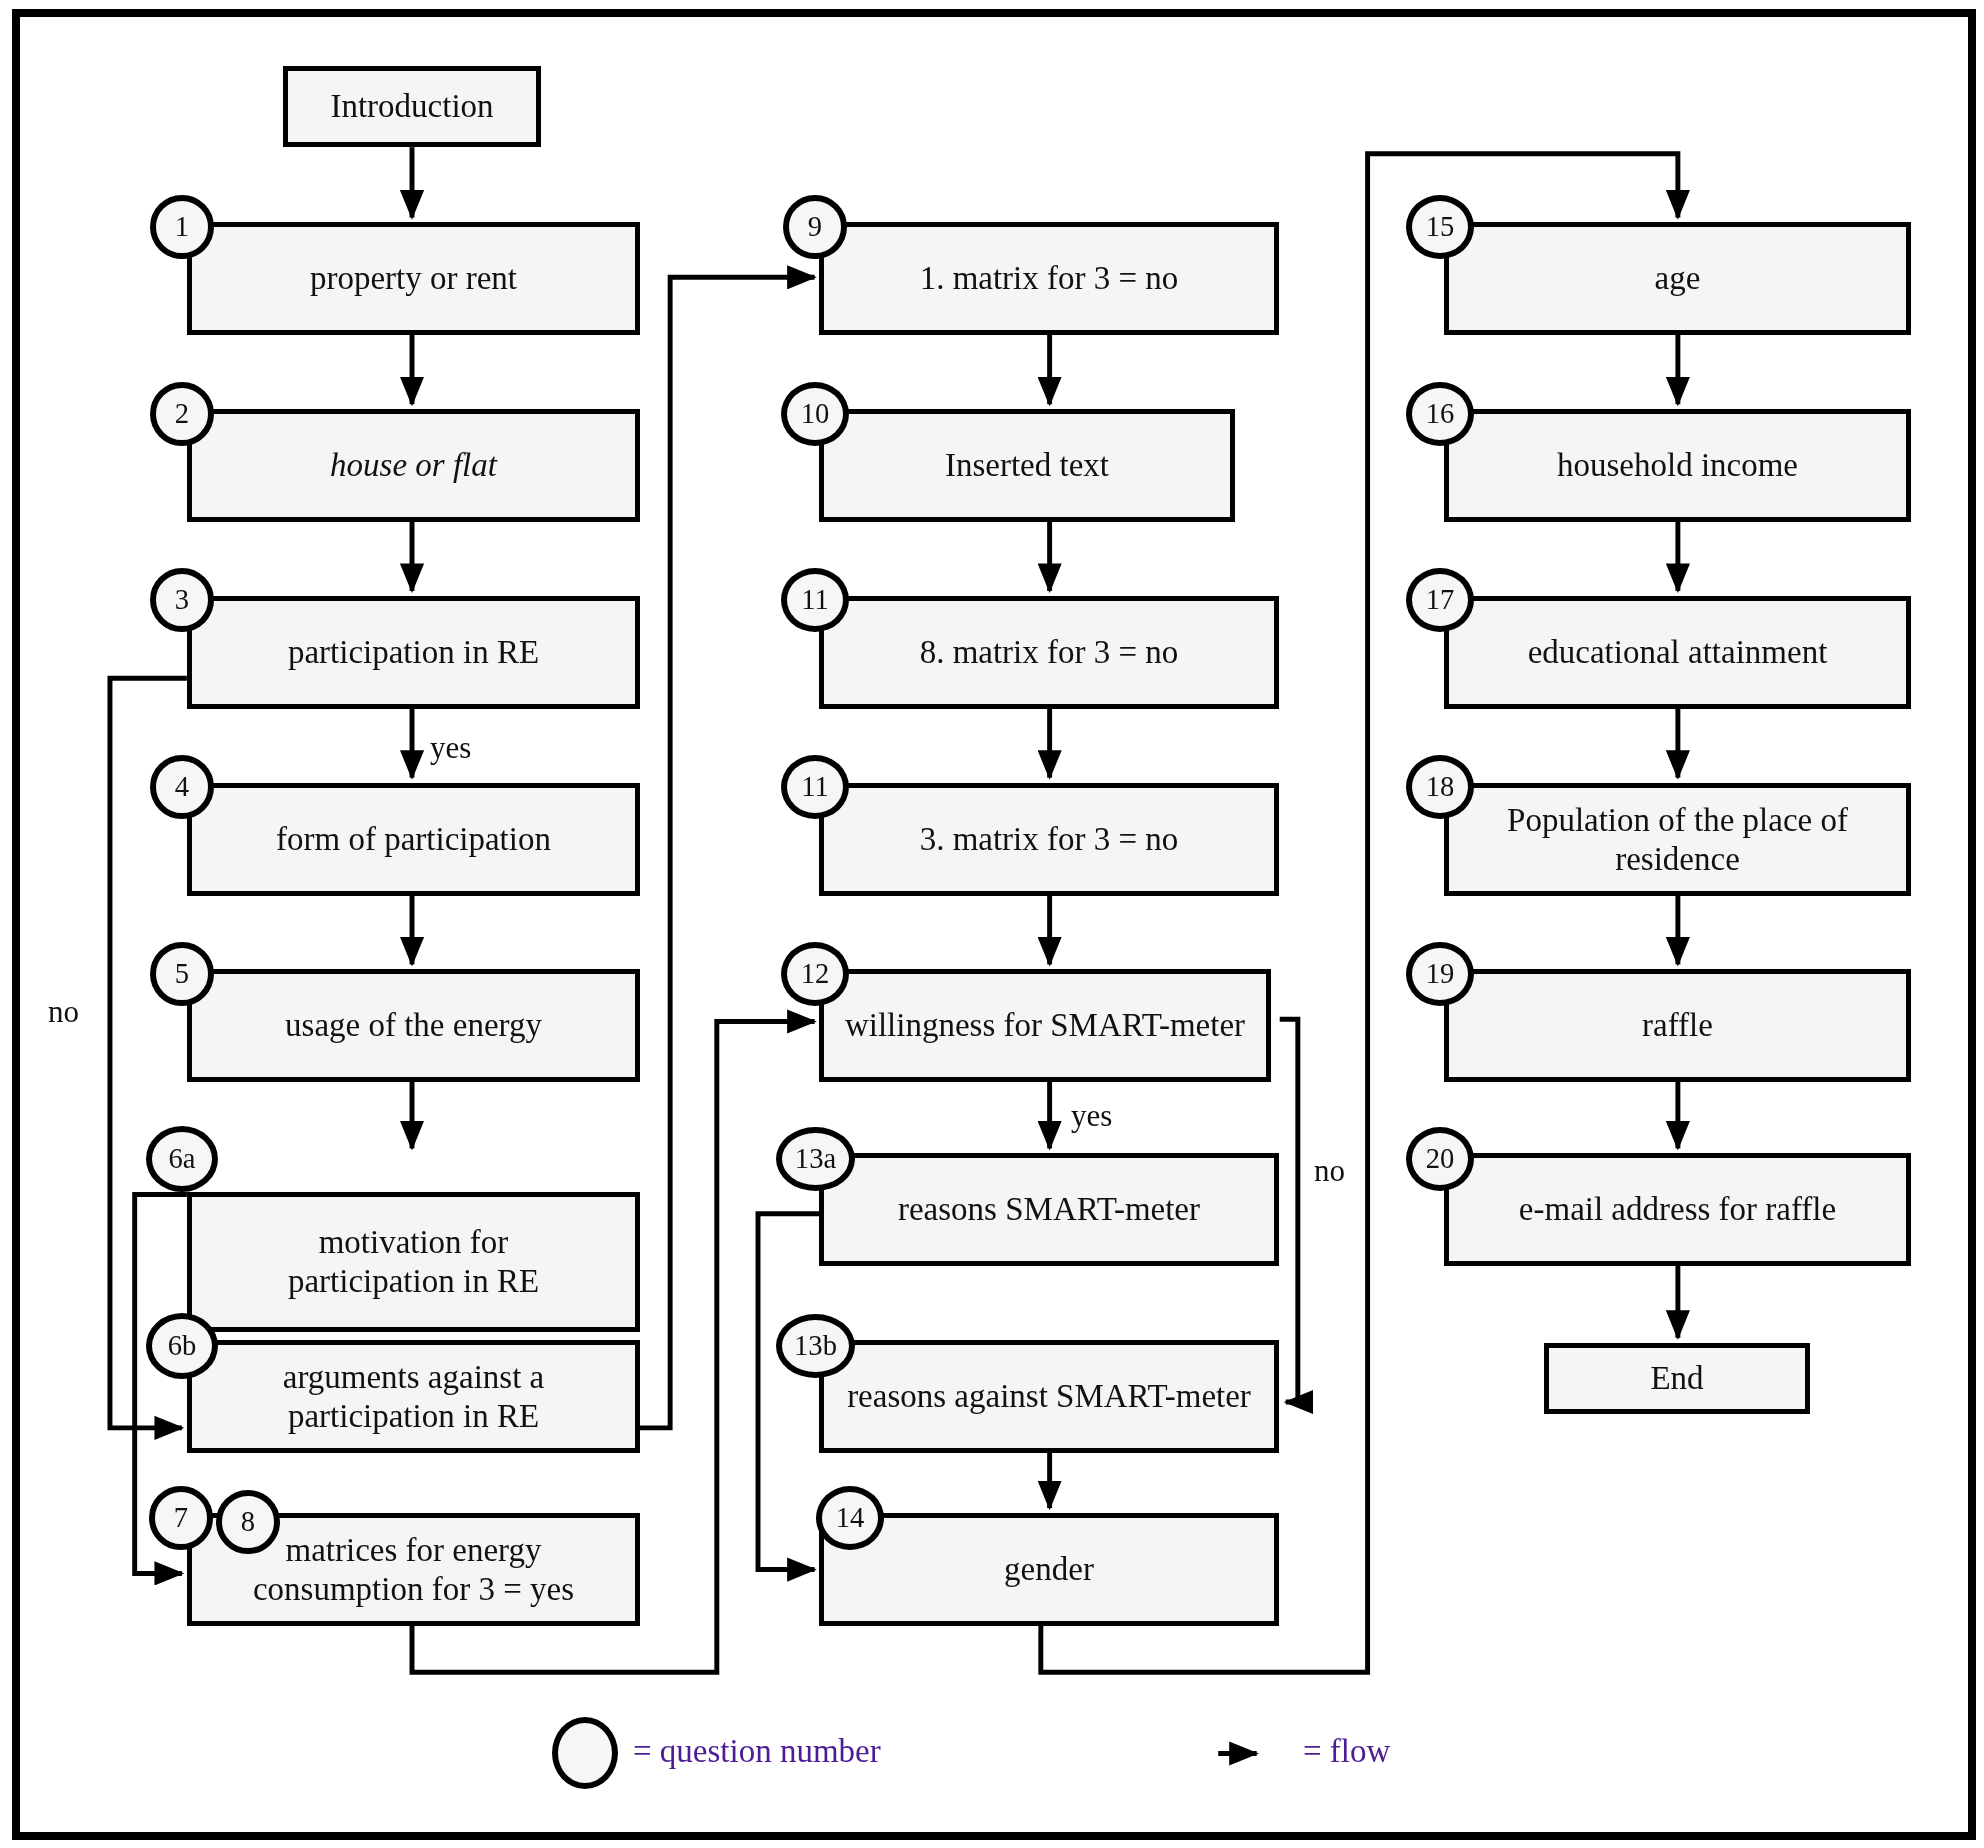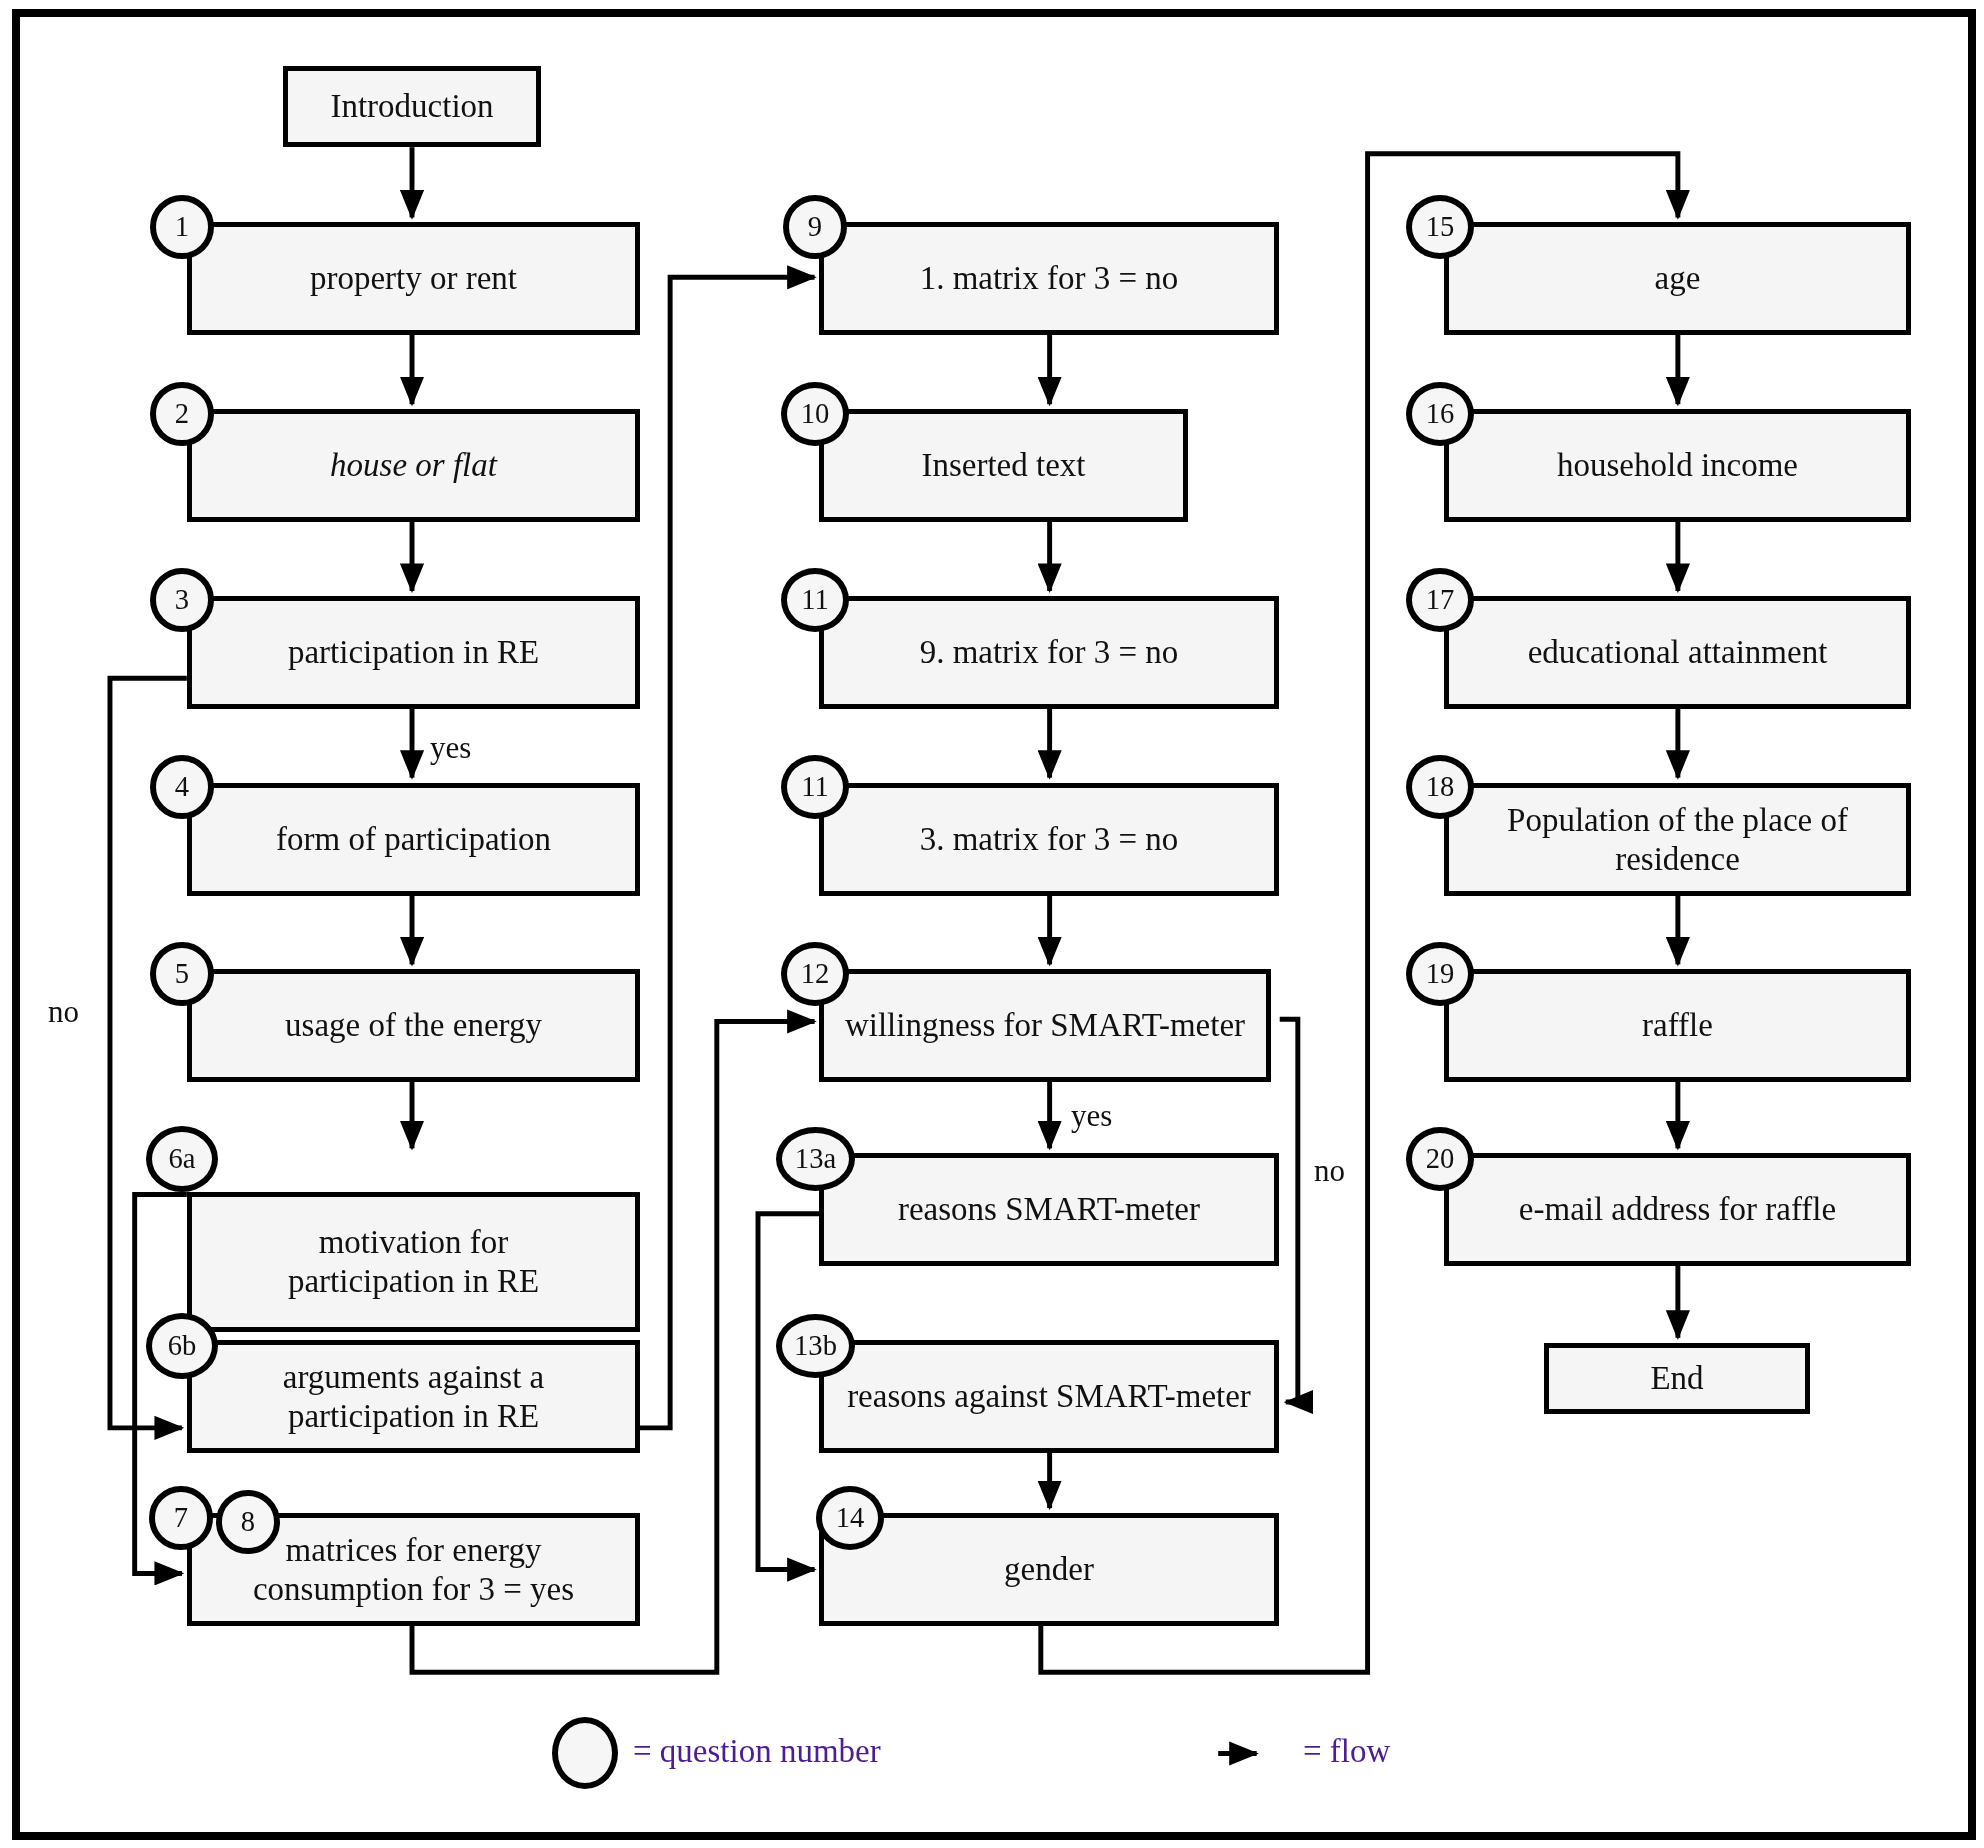--- a/index.html
+++ b/index.html
@@ -138,22 +138,22 @@
   <div class="node" style="left:187px;top:783px;width:453px;height:113px;">form of participation</div>
   <div class="node" style="left:187px;top:969px;width:453px;height:113px;">usage of the energy</div>
   <div class="node" style="left:187px;top:1192px;width:453px;height:140px;">motivation  for
 participation in RE</div>
   <div class="node" style="left:187px;top:1340px;width:453px;height:113px;">arguments against a
 participation in RE</div>
   <div class="node" style="left:187px;top:1513px;width:453px;height:113px;">matrices for energy
 consumption for 3 = yes</div>
 
   <div class="node" style="left:819px;top:222px;width:460px;height:113px;">1. matrix for 3 = no</div>
-  <div class="node" style="left:819px;top:409px;width:369px;height:113px;">Inserted text</div>
-  <div class="node" style="left:819px;top:596px;width:460px;height:113px;">9. matrix for 3 = no</div>
+  <div class="node" style="left:819px;top:409px;width:416px;height:113px;">Inserted text</div>
+  <div class="node" style="left:819px;top:596px;width:460px;height:113px;">8. matrix for 3 = no</div>
   <div class="node" style="left:819px;top:783px;width:460px;height:113px;">3. matrix for 3 = no</div>
   <div class="node" style="left:819px;top:969px;width:452px;height:113px;">willingness for SMART-meter</div>
   <div class="node" style="left:819px;top:1153px;width:460px;height:113px;">reasons SMART-meter</div>
   <div class="node" style="left:819px;top:1340px;width:460px;height:113px;">reasons against SMART-meter</div>
   <div class="node" style="left:819px;top:1513px;width:460px;height:113px;">gender</div>
 
   <div class="node" style="left:1444px;top:222px;width:467px;height:113px;">age</div>
   <div class="node" style="left:1444px;top:409px;width:467px;height:113px;">household income</div>
   <div class="node" style="left:1444px;top:596px;width:467px;height:113px;">educational attainment</div>
   <div class="node" style="left:1444px;top:783px;width:467px;height:113px;">Population of the place of

